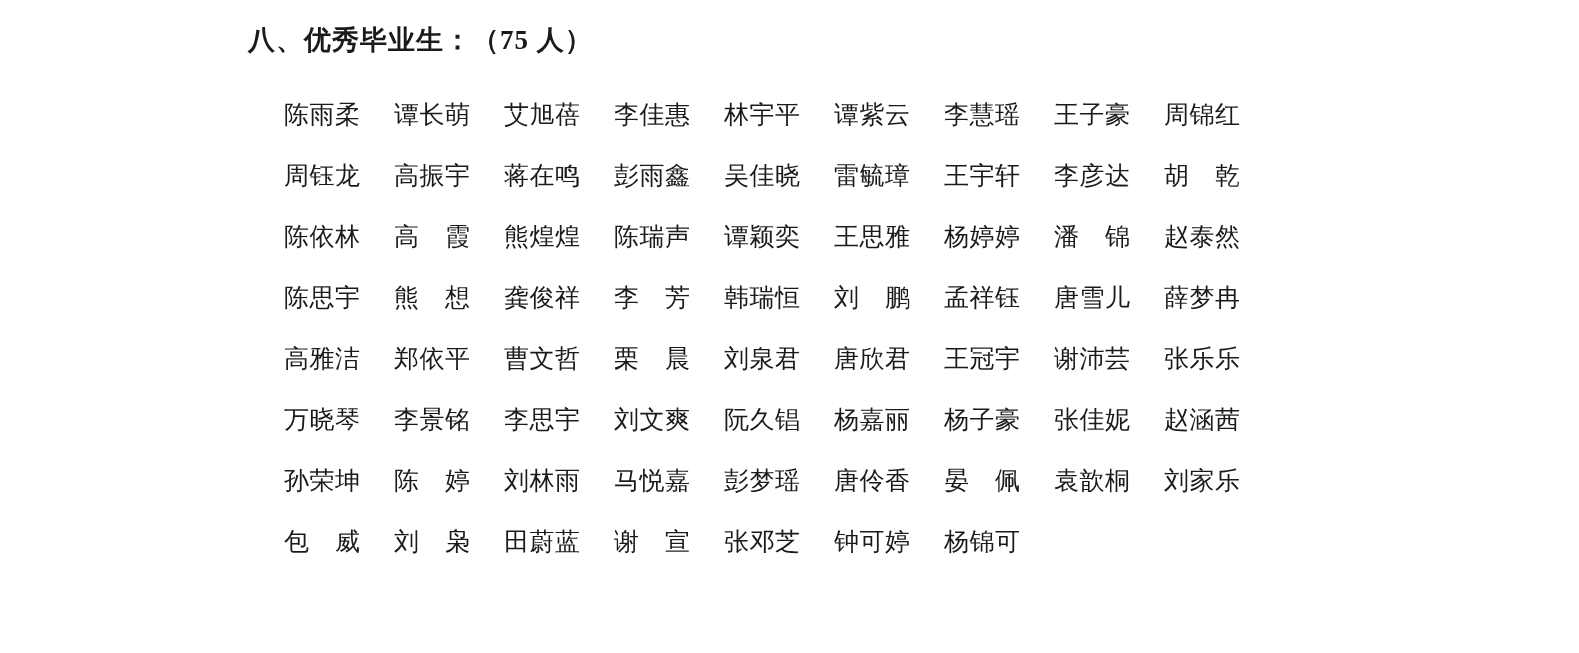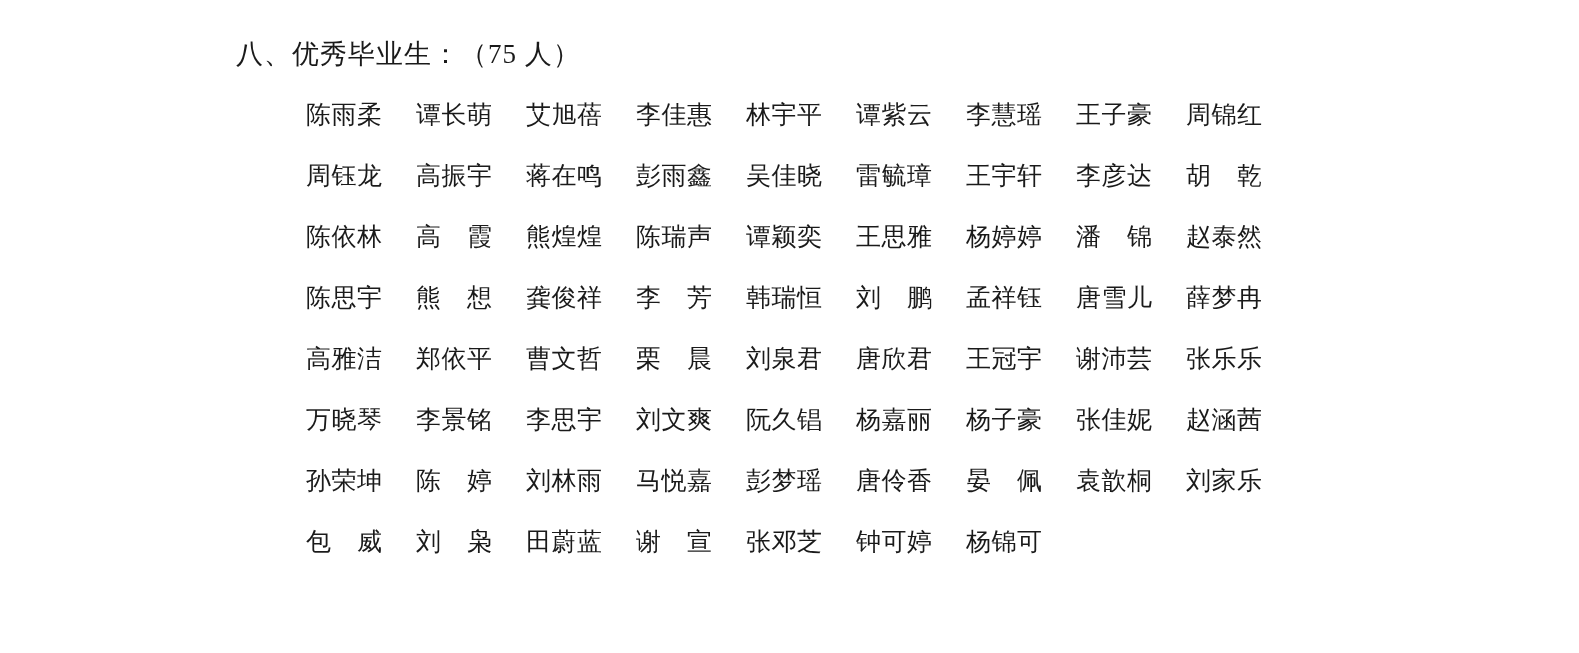--- a/index.html
+++ b/index.html
@@ -15,32 +15,31 @@
     overflow: hidden;
   }
   .page {
     position: relative;
     width: 1579px;
     height: 653px;
     box-sizing: border-box;
   }
   .section-title {
     position: absolute;
-    left: 236px;
+    left: 248px;
     top: 22px;
     font-size: 27px;
-    font-weight: normal;
+    font-weight: bold;
     letter-spacing: 1px;
     white-space: nowrap;
     font-family: "Liberation Serif", "DejaVu Serif", serif;
-    margin-top: 14px;
   }
   .names-grid {
     position: absolute;
-    left: 306px;
+    left: 284px;
     top: 84px;
     width: 990px;
     display: grid;
     grid-template-columns: repeat(9, 110px);
     grid-auto-rows: 61px;
     align-items: center;
   }
   .name-cell {
     font-size: 25px;
     line-height: 61px;

